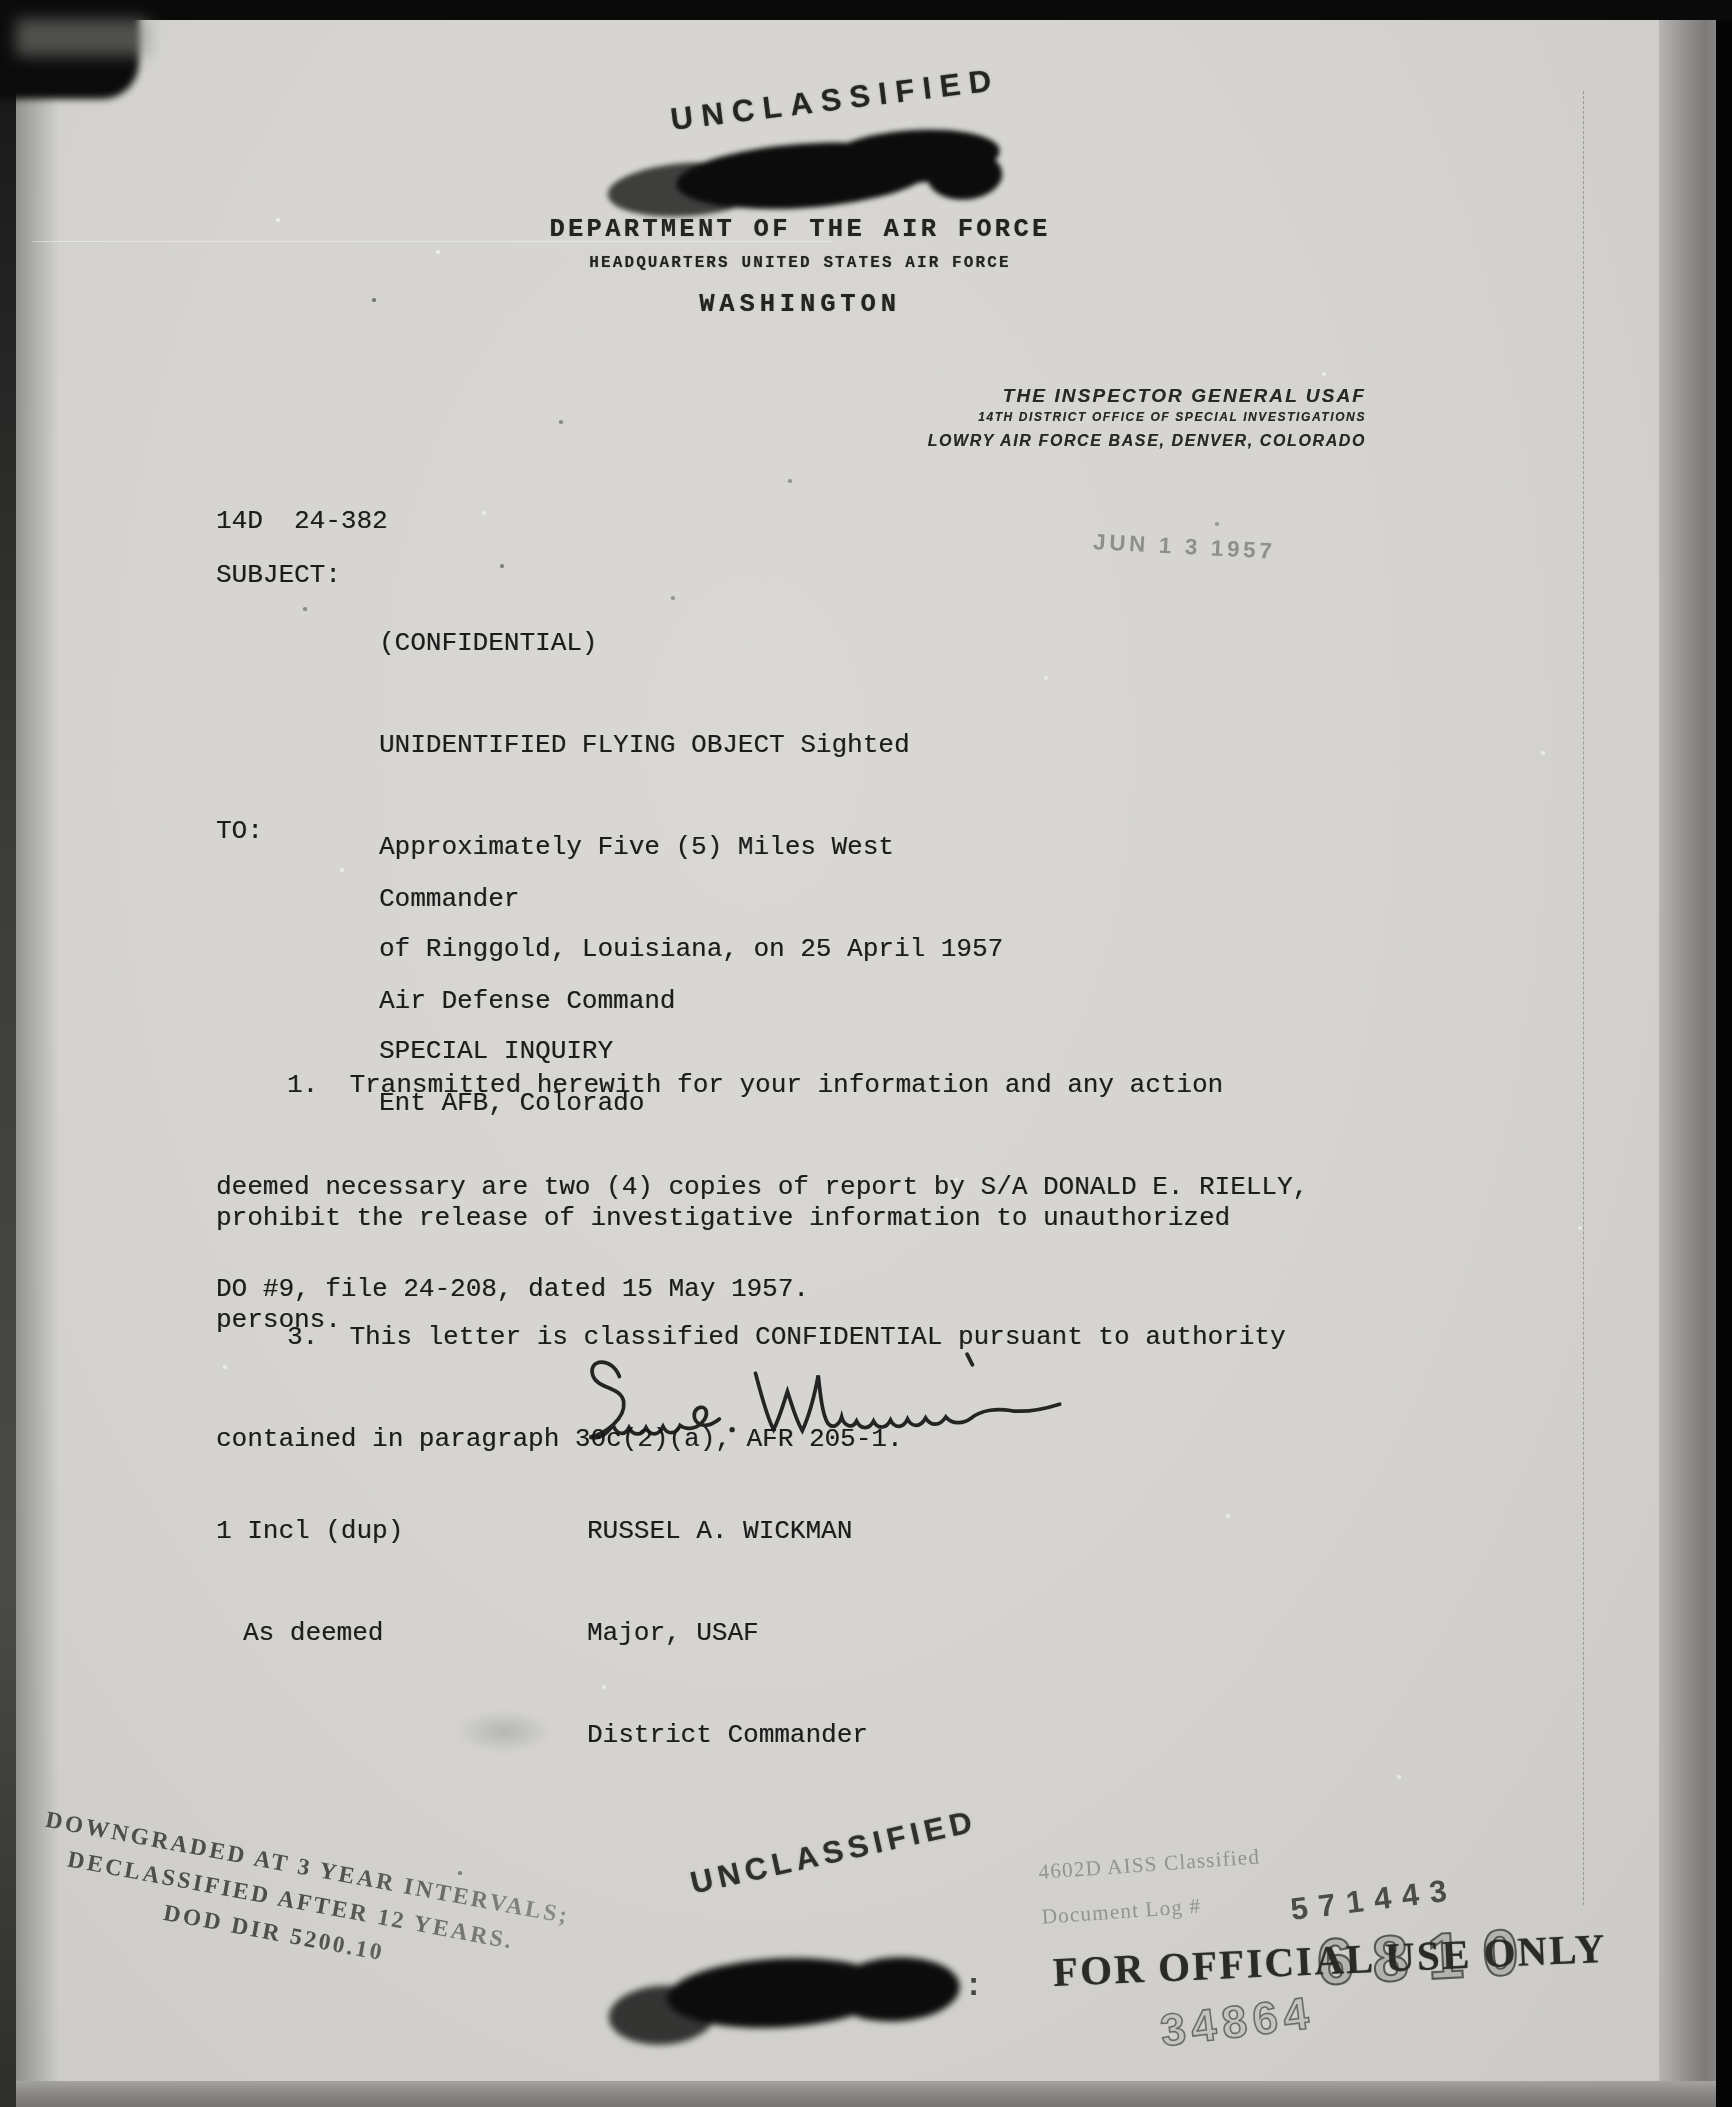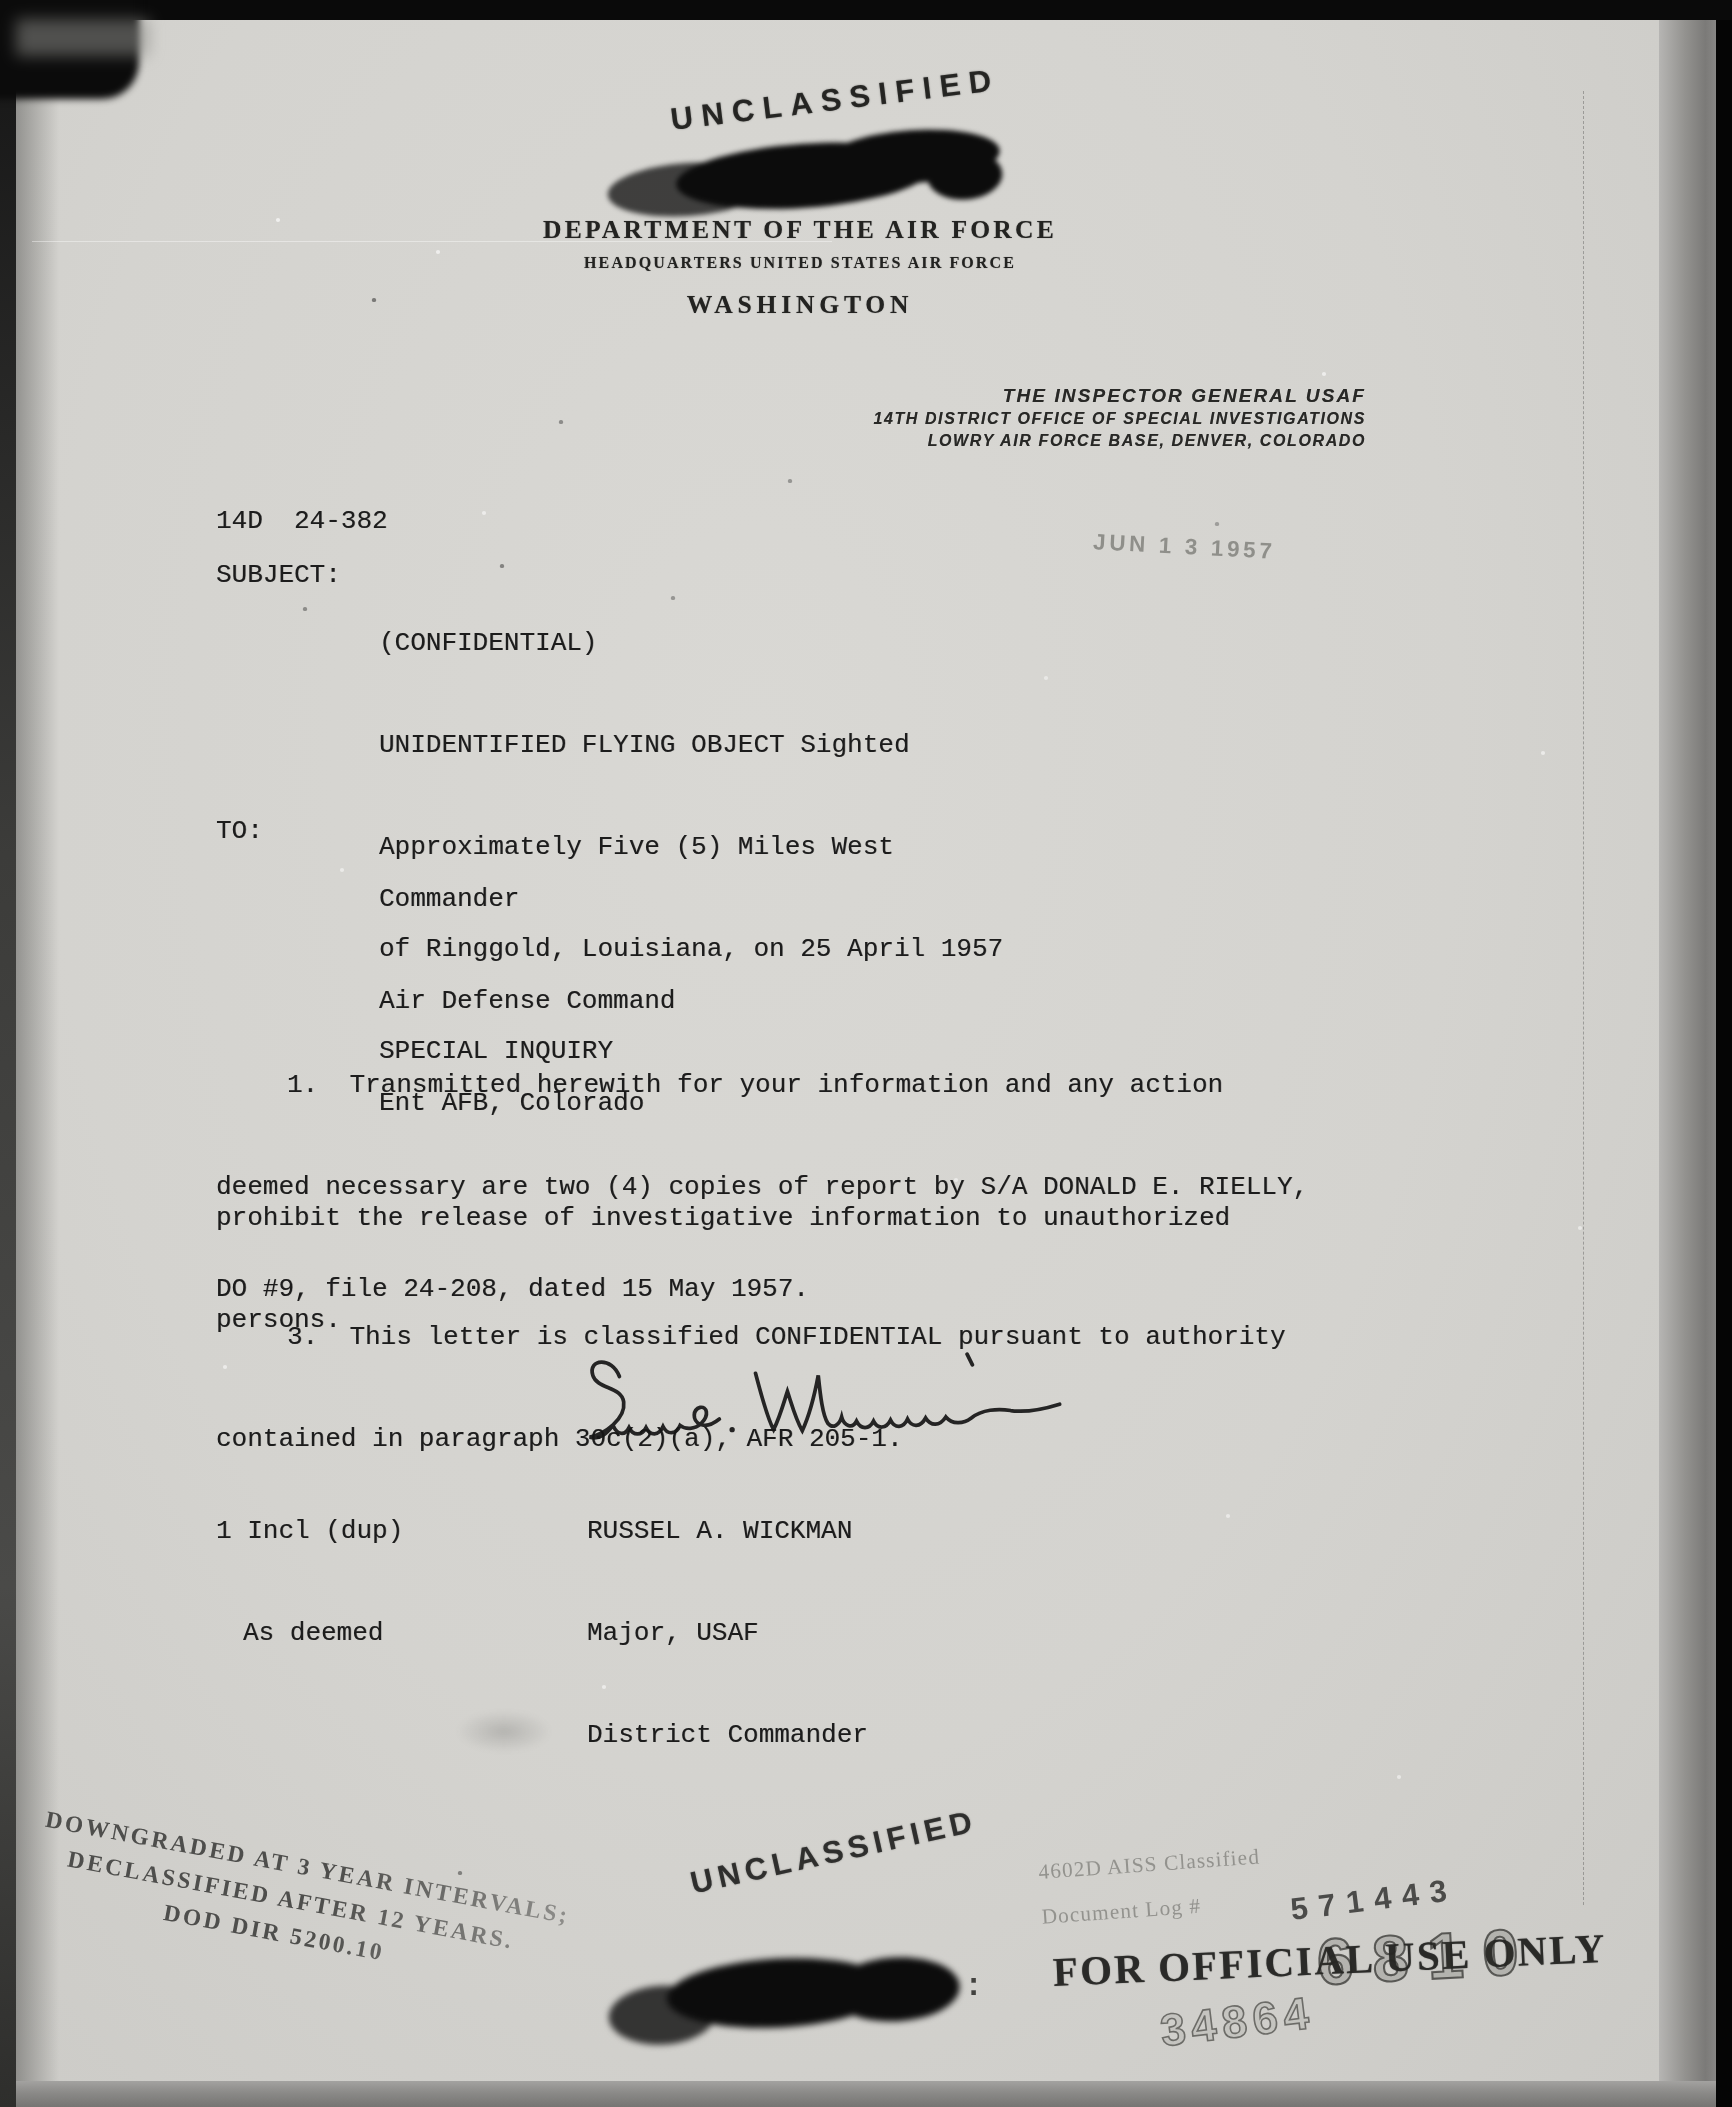--- a/index.html
+++ b/index.html
@@ -33,30 +33,30 @@
      1579px 1227px 0 1.1px rgba(255,255,255,.5),437px 251px 0 1.1px rgba(255,255,255,.6),
      1045px 677px 0 1.1px rgba(255,255,255,.45),1398px 1776px 0 1.1px rgba(255,255,255,.5);}
   .speck-d{width:1.6px;height:1.6px;background:transparent;border-radius:50%;
      box-shadow:373px 299px 0 1.1px rgba(30,30,30,.5),560px 421px 0 1.1px rgba(30,30,30,.4),
      501px 565px 0 1.1px rgba(30,30,30,.45),672px 597px 0 1.1px rgba(30,30,30,.35),
      304px 608px 0 1.1px rgba(30,30,30,.4),789px 480px 0 1.1px rgba(30,30,30,.35),
      1216px 523px 0 1.1px rgba(30,30,30,.3),459px 1872px 0 1.1px rgba(30,30,30,.45);}
   
   .mono{font-family:"Liberation Mono","DejaVu Sans Mono",monospace;font-size:26px;line-height:34px;
         color:#1c1c1c;white-space:pre;text-shadow:0.5px 0 0.5px rgba(25,25,25,.4);}
-  .lh{font-family:Liberation Serif, serif;font-weight:bold;color:#232321;
+  .lh{font-family:Liberation Mono, monospace;font-weight:bold;color:#232321;
       text-shadow:0 0 1.1px rgba(20,20,20,.4);}
   .center-3000{left:0;width:1600px;text-align:center;}
   #lh1{top:215px;font-size:25.6px;letter-spacing:3.2px;}
   #lh2{top:254px;font-size:16px;letter-spacing:2.1px;}
   #lh3{top:290px;font-size:25.6px;letter-spacing:4.8px;}
   .office-line{left:0;width:603px;text-align:right;font-weight:bold;color:#282826;
       text-shadow:0 0 0.5px rgba(20,20,20,.5);font-style:italic;}
   #office1{top:385px;font-size:19px;letter-spacing:2.1px;}
-  #office2{top:410px;font-size:16px;letter-spacing:1.6px;}
+  #office2{top:410px;font-size:12px;letter-spacing:1.6px;}
   #office3{top:432px;font-size:16px;letter-spacing:1.6px;}
   .para{left:216px;width:1200px;}
   .indent{text-indent:71px;}
   .indent-sm{text-indent:27px;}
   
   .stamp{font-weight:bold;}
   #stamp-top-unclass{left:673px;top:102px;font-size:31px;letter-spacing:8.5px;
       color:rgba(22,22,20,.85);transform:rotate(-7deg);transform-origin:left bottom;
       font-family:"Liberation Sans",sans-serif;text-shadow:0 0 1.6px rgba(20,20,20,.5);}
   .blob{background:#0c0c0c;border-radius:50%;}

